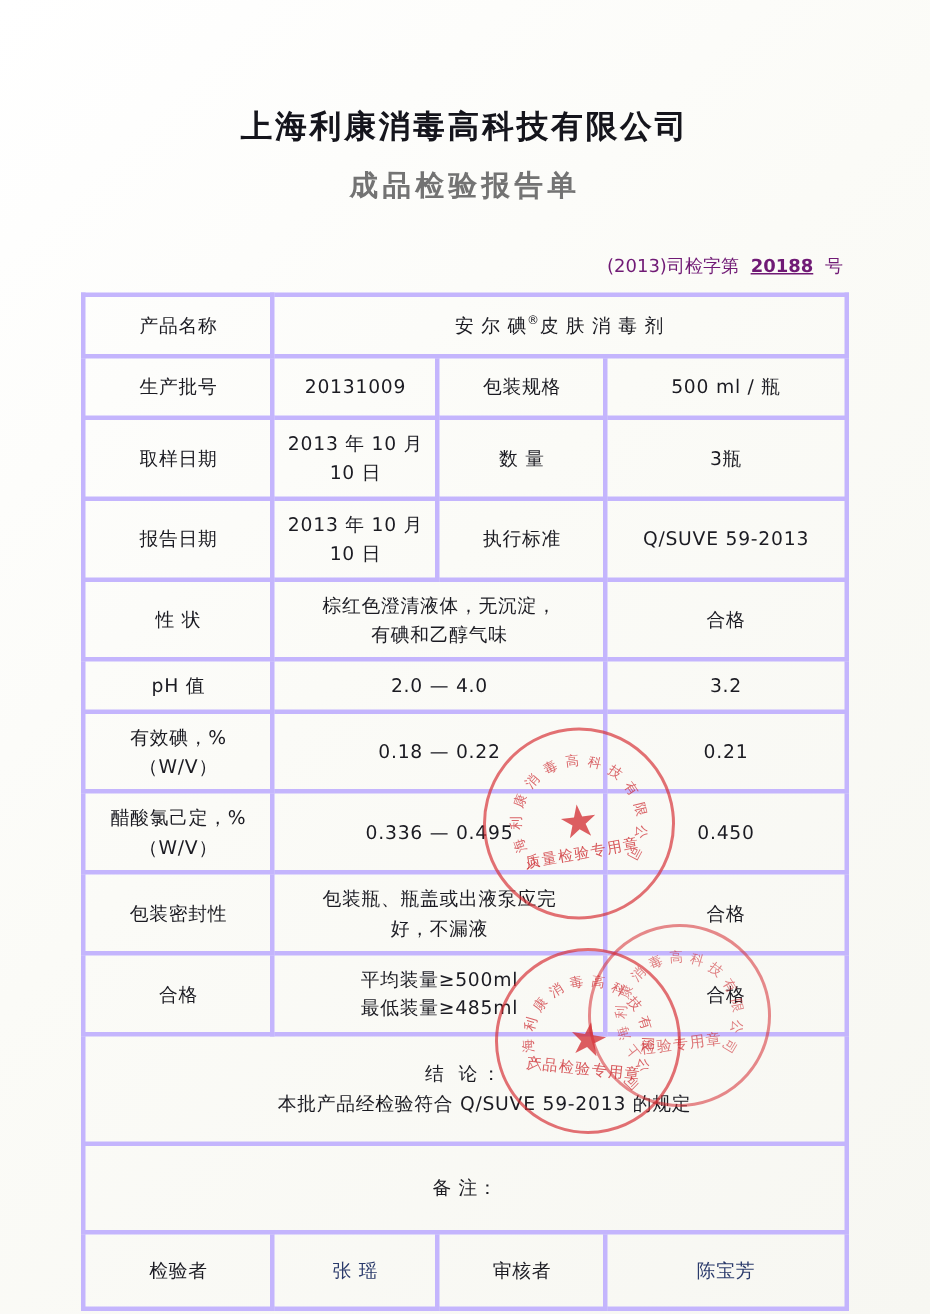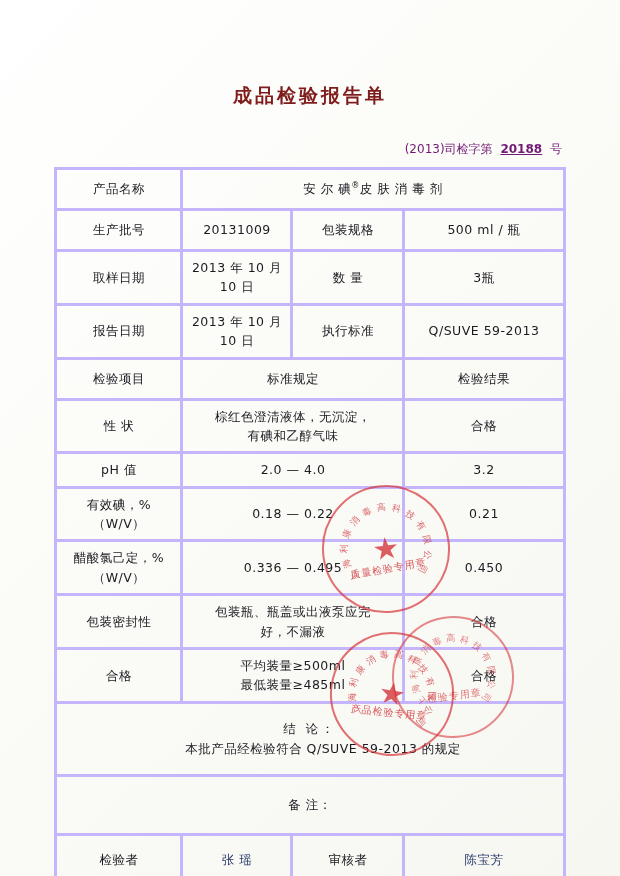--- a/index.html
+++ b/index.html
@@ -41,21 +41,21 @@
     font-size: 21px;
     font-weight: bold;
     letter-spacing: 2px;
     color: #15151c;
   }
   .title-sub {
     font-size: 19px;
     font-weight: bold;
     letter-spacing: 3px;
     margin-top: 13px;
-    color: #7f1d1d;
+    color: #737373;
   }
   .docnum-row {
     margin-top: 32px;
     padding-right: 58px;
     text-align: right;
     font-size: 12px;
     color: #701a75;
   }
   .docnum-row .num {
     text-decoration: underline;
@@ -195,20 +195,21 @@
     color: rgba(205, 42, 48, 0.78);
   }
 </style>
 </head>
 <body>
 
 <div class="page">
   <div class="content">
 
     <div class="title-block">
+      <div class="title-main">上海利康消毒高科技有限公司</div>
       <div class="title-sub">成品检验报告单</div>
     </div>
 
     <div class="docnum-row">
       <span>(2013)司检字第</span>
       <span class="num">20188</span>
       <span>号</span>
     </div>
 
     <table class="report">
@@ -237,25 +238,20 @@
           <td class="label-cell">数  量</td>
           <td>3瓶</td>
         </tr>
         <tr class="h-row">
           <td class="label-cell">报告日期</td>
           <td>2013 年 10 月 10 日</td>
           <td class="label-cell">执行标准</td>
           <td>Q/SUVE 59-2013</td>
         </tr>
 
-        <tr class="h-row">
-          <td class="spaced">检验项目</td>
-          <td colspan="2" class="spaced">标准规定</td>
-          <td class="spaced">检验结果</td>
-        </tr>
 
         <tr>
           <td class="wide-spaced">性   状</td>
           <td colspan="2" class="two-line" style="white-space:pre-line">棕红色澄清液体，无沉淀，
 有碘和乙醇气味</td>
           <td>合格</td>
         </tr>
         <tr>
           <td>pH  值</td>
           <td colspan="2">2.0 — 4.0</td>

